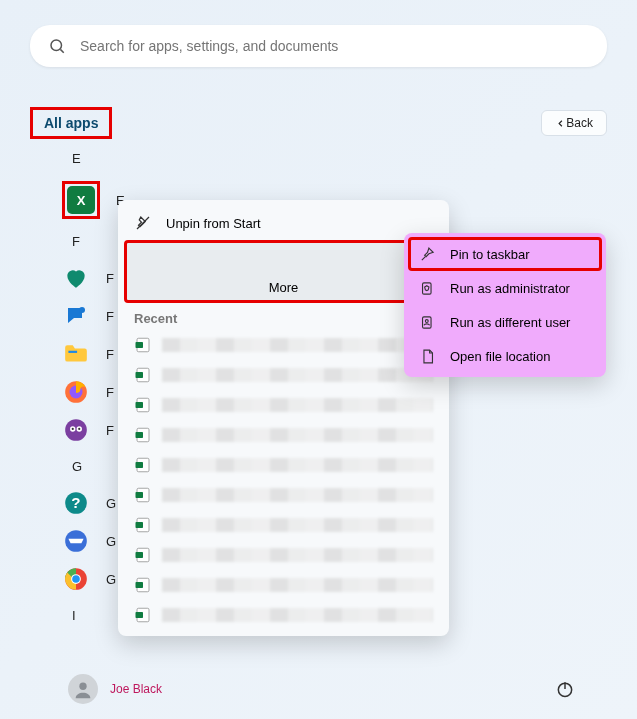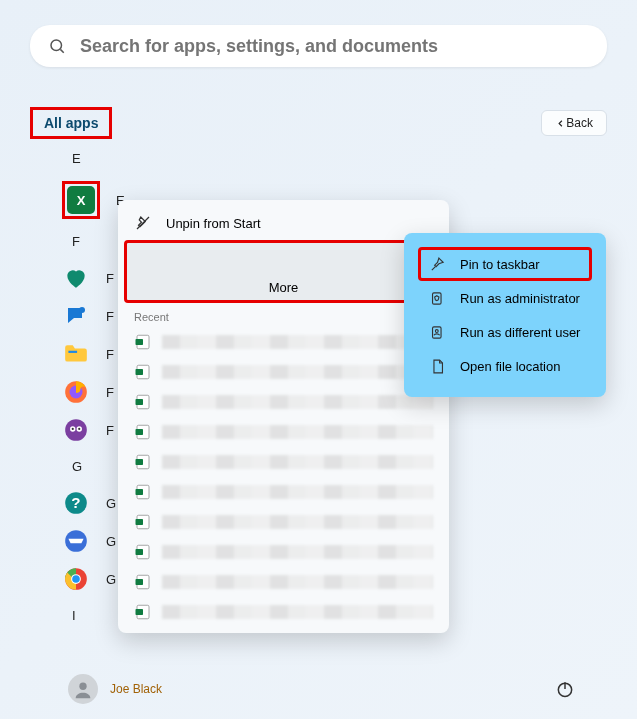--- a/index.html
+++ b/index.html
@@ -9,22 +9,22 @@
       position: relative; overflow: hidden;
     }
     .container { padding: 25px 30px 0 30px; }
     .search-box {
       background: #fff; border-radius: 20px; height: 42px;
       display: flex; align-items: center; padding: 0 18px;
       box-shadow: 0 1px 3px rgba(0,0,0,0.08);
     }
     .search-box .icon { width: 18px; height: 18px; margin-right: 14px; color: #555; }
     .search-box input {
-      border: none; outline: none; font-size: 18px; color: #666;
-      width: 100%; background: transparent; font-weight: bold;
+      border: none; outline: none; font-size: 14px; color: #666;
+      width: 100%; background: transparent;
     }
     .header-row {
       display: flex; justify-content: space-between; align-items: center;
       margin-top: 40px; padding: 0 30px;
     }
     .all-apps {
       font-weight: 600; font-size: 14px; color: #0c4a6e;
       border: 3px solid #e60000; padding: 5px 11px;
     }
     .back-btn {
@@ -56,46 +56,46 @@
     }
     .menu-item {
       display: flex; align-items: center; gap: 14px;
       padding: 8px 10px; border-radius: 4px; font-size: 13px;
       position: relative;
     }
     .menu-item.highlighted { background: #e8ecef; flex-direction: column; }
     .menu-item.more-box { border: 3px solid #e60000; padding: 5px 7px; }
     .menu-icon { width: 18px; height: 18px; display: flex; align-items: center; justify-content: center; }
     .chevron { position: absolute; right: 10px; color: #666; font-size: 12px; }
-    .recent-label { font-size: 11px; color: #777; padding: 8px 10px 4px 10px; }
+    .recent-label { font-size: 13px; color: #777; padding: 8px 10px 4px 10px; font-weight: bold; }
     .recent-row { display: flex; align-items: center; gap: 10px; padding: 6px 10px; }
     .recent-icon { width: 18px; height: 18px; }
     .blur-bar {
       height: 14px; flex: 1;
       background: repeating-linear-gradient(90deg, #d8d8d8 0, #d8d8d8 18px, #e8e8e8 18px, #e8e8e8 36px, #ececec 36px, #ececec 54px);
       filter: blur(1.5px); opacity: 0.7;
     }
     .submenu {
       position: absolute; left: 404px; top: 233px; width: 202px;
-      background: #7dd3fc; border-radius: 8px;
+      background: #f0abfc; border-radius: 8px;
       box-shadow: 0 8px 24px rgba(0,0,0,0.18);
-      padding: 14px; z-index: 11;
+      padding: 4px; z-index: 11;
     }
     .submenu .menu-item.pin-box { border: 3px solid #e60000; padding: 5px 7px; }
     .footer {
       position: absolute; bottom: 0; left: 0; right: 0;
       height: 60px; display: flex; align-items: center;
       justify-content: space-between; padding: 0 62px 0 68px;
     }
     .user { display: flex; align-items: center; gap: 12px; }
     .avatar {
       width: 30px; height: 30px; border-radius: 50%;
       background: #d0d4d8; display: flex; align-items: center; justify-content: center;
     }
-    .username { font-size: 12px; color: #a16207; }
+    .username { font-size: 12px; color: #be185d; }
     .power { width: 20px; height: 20px; color: #333; }
     svg { display: block; }
   </style>
 </head>
 <body>
 
 <div class="container">
   <div class="search-box">
     <span class="icon">
       <svg viewBox="0 0 24 24" width="18" height="18" fill="none" stroke="currentColor" stroke-width="2">

